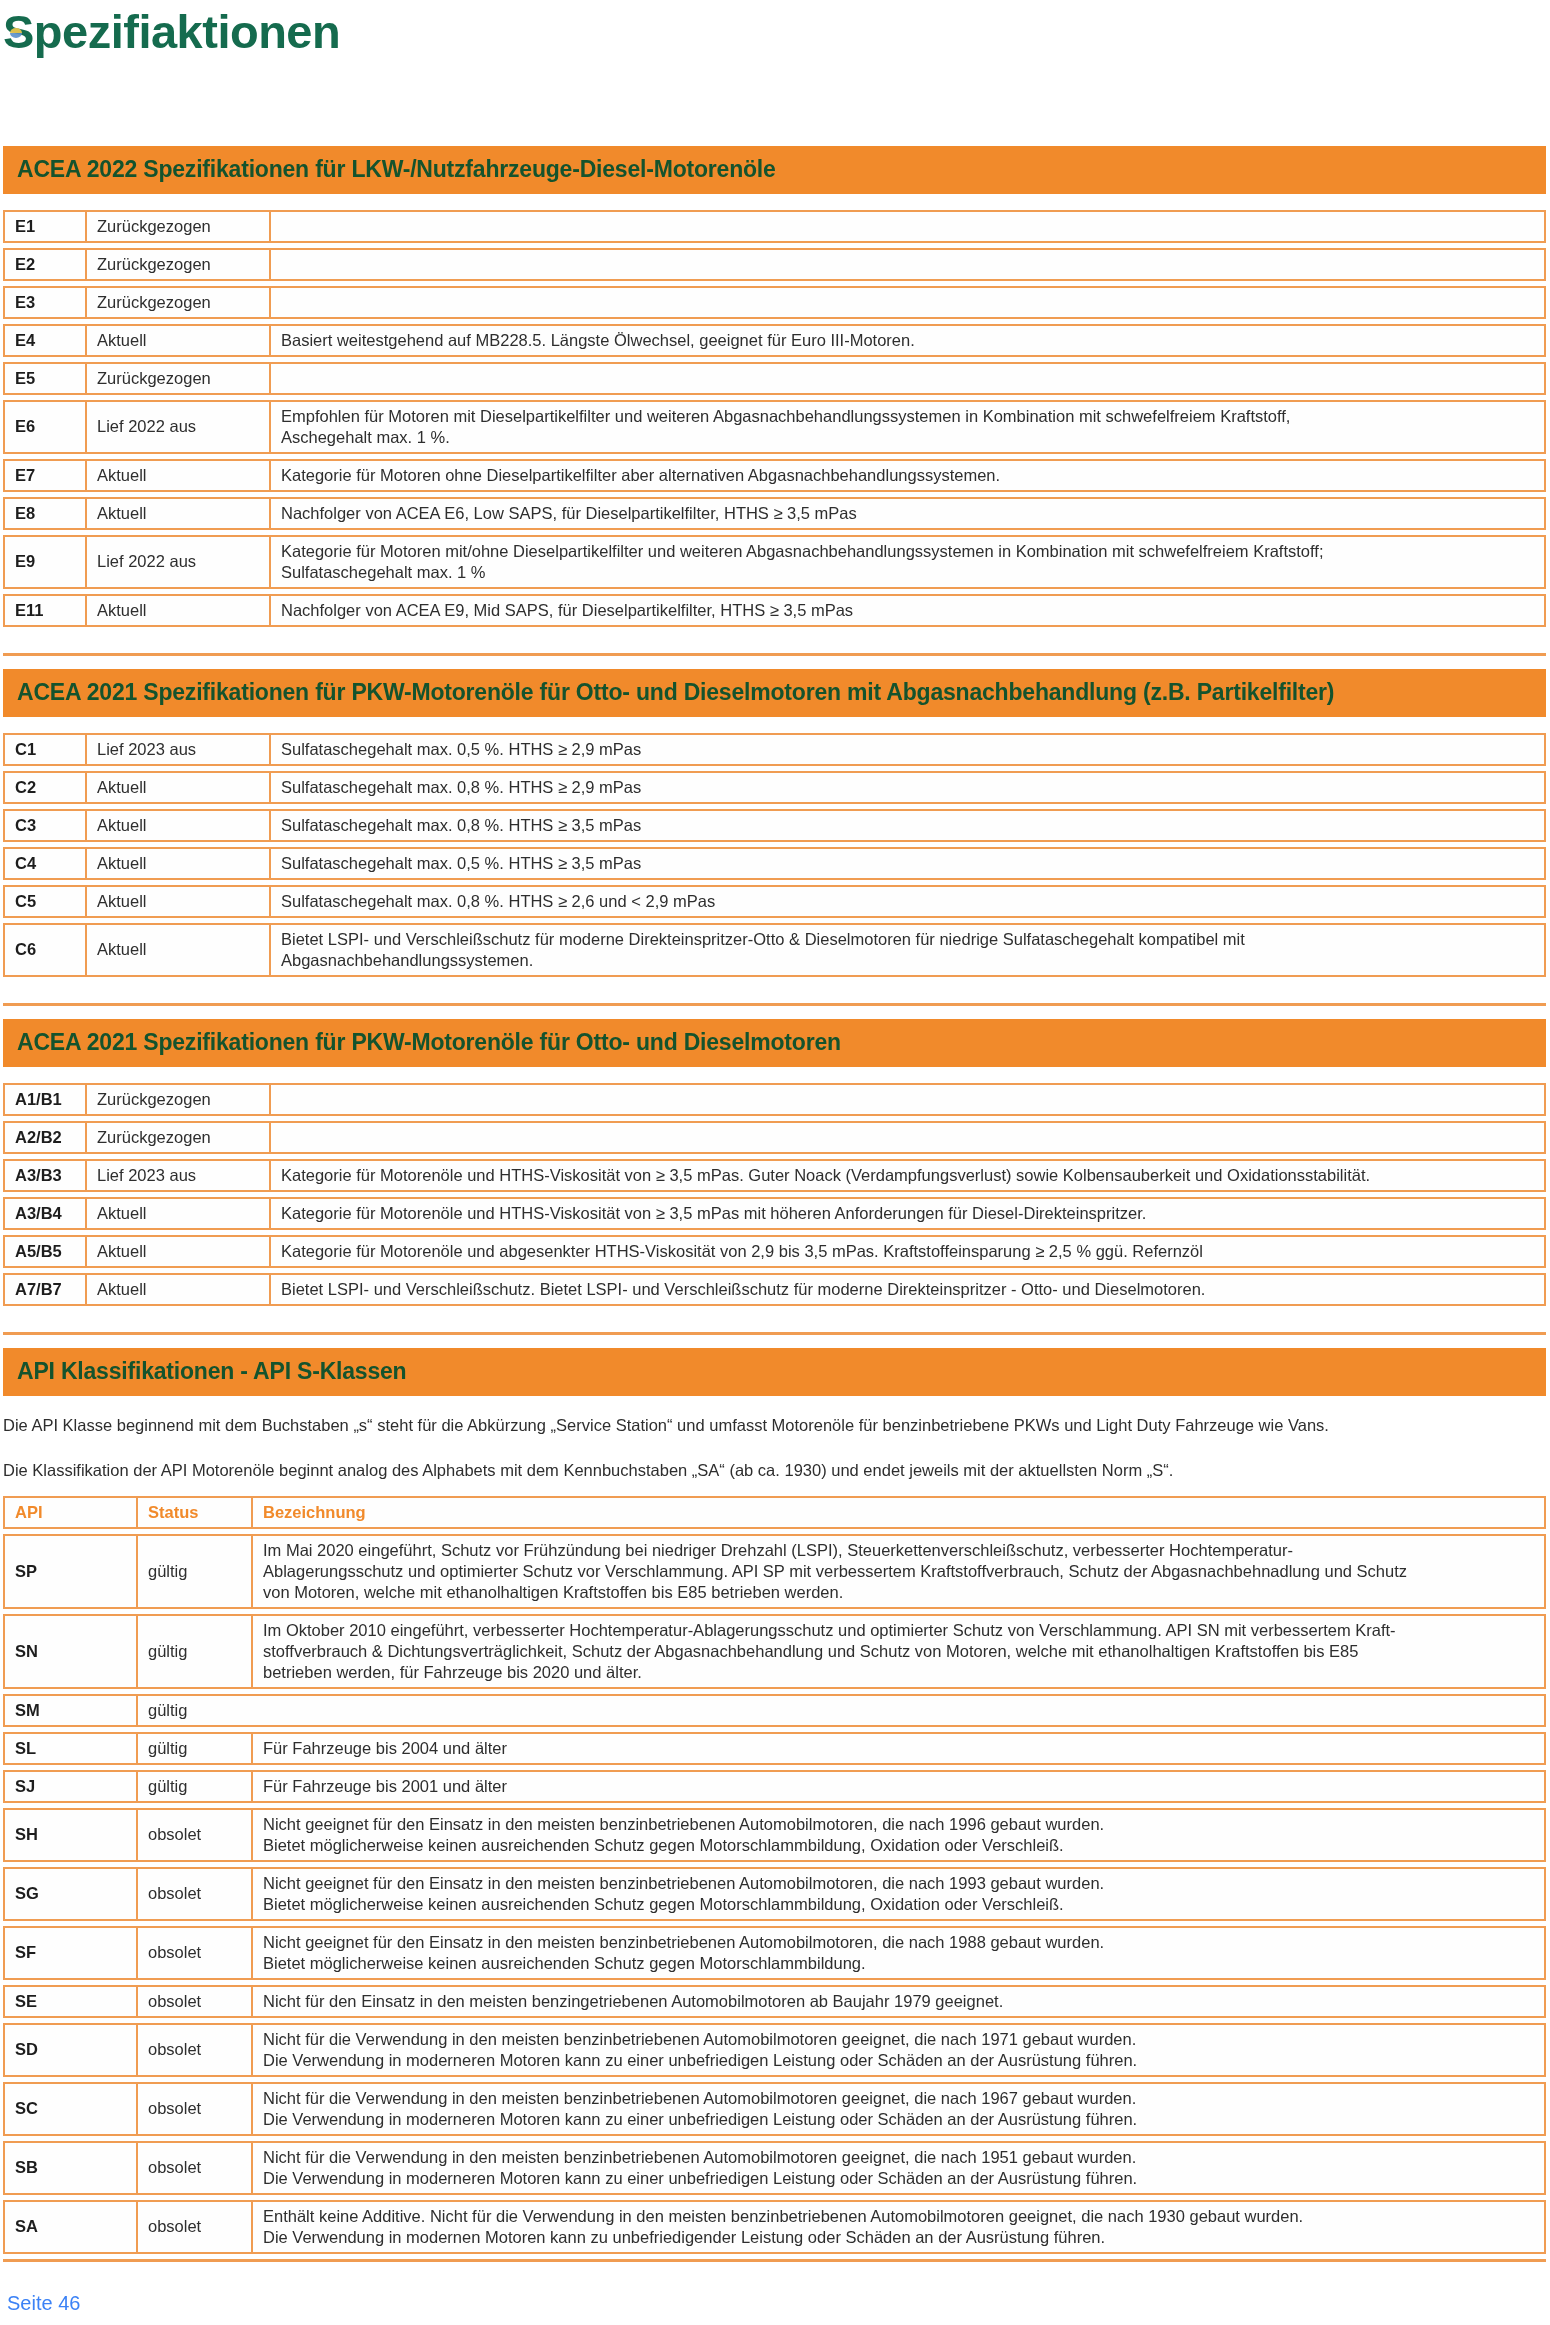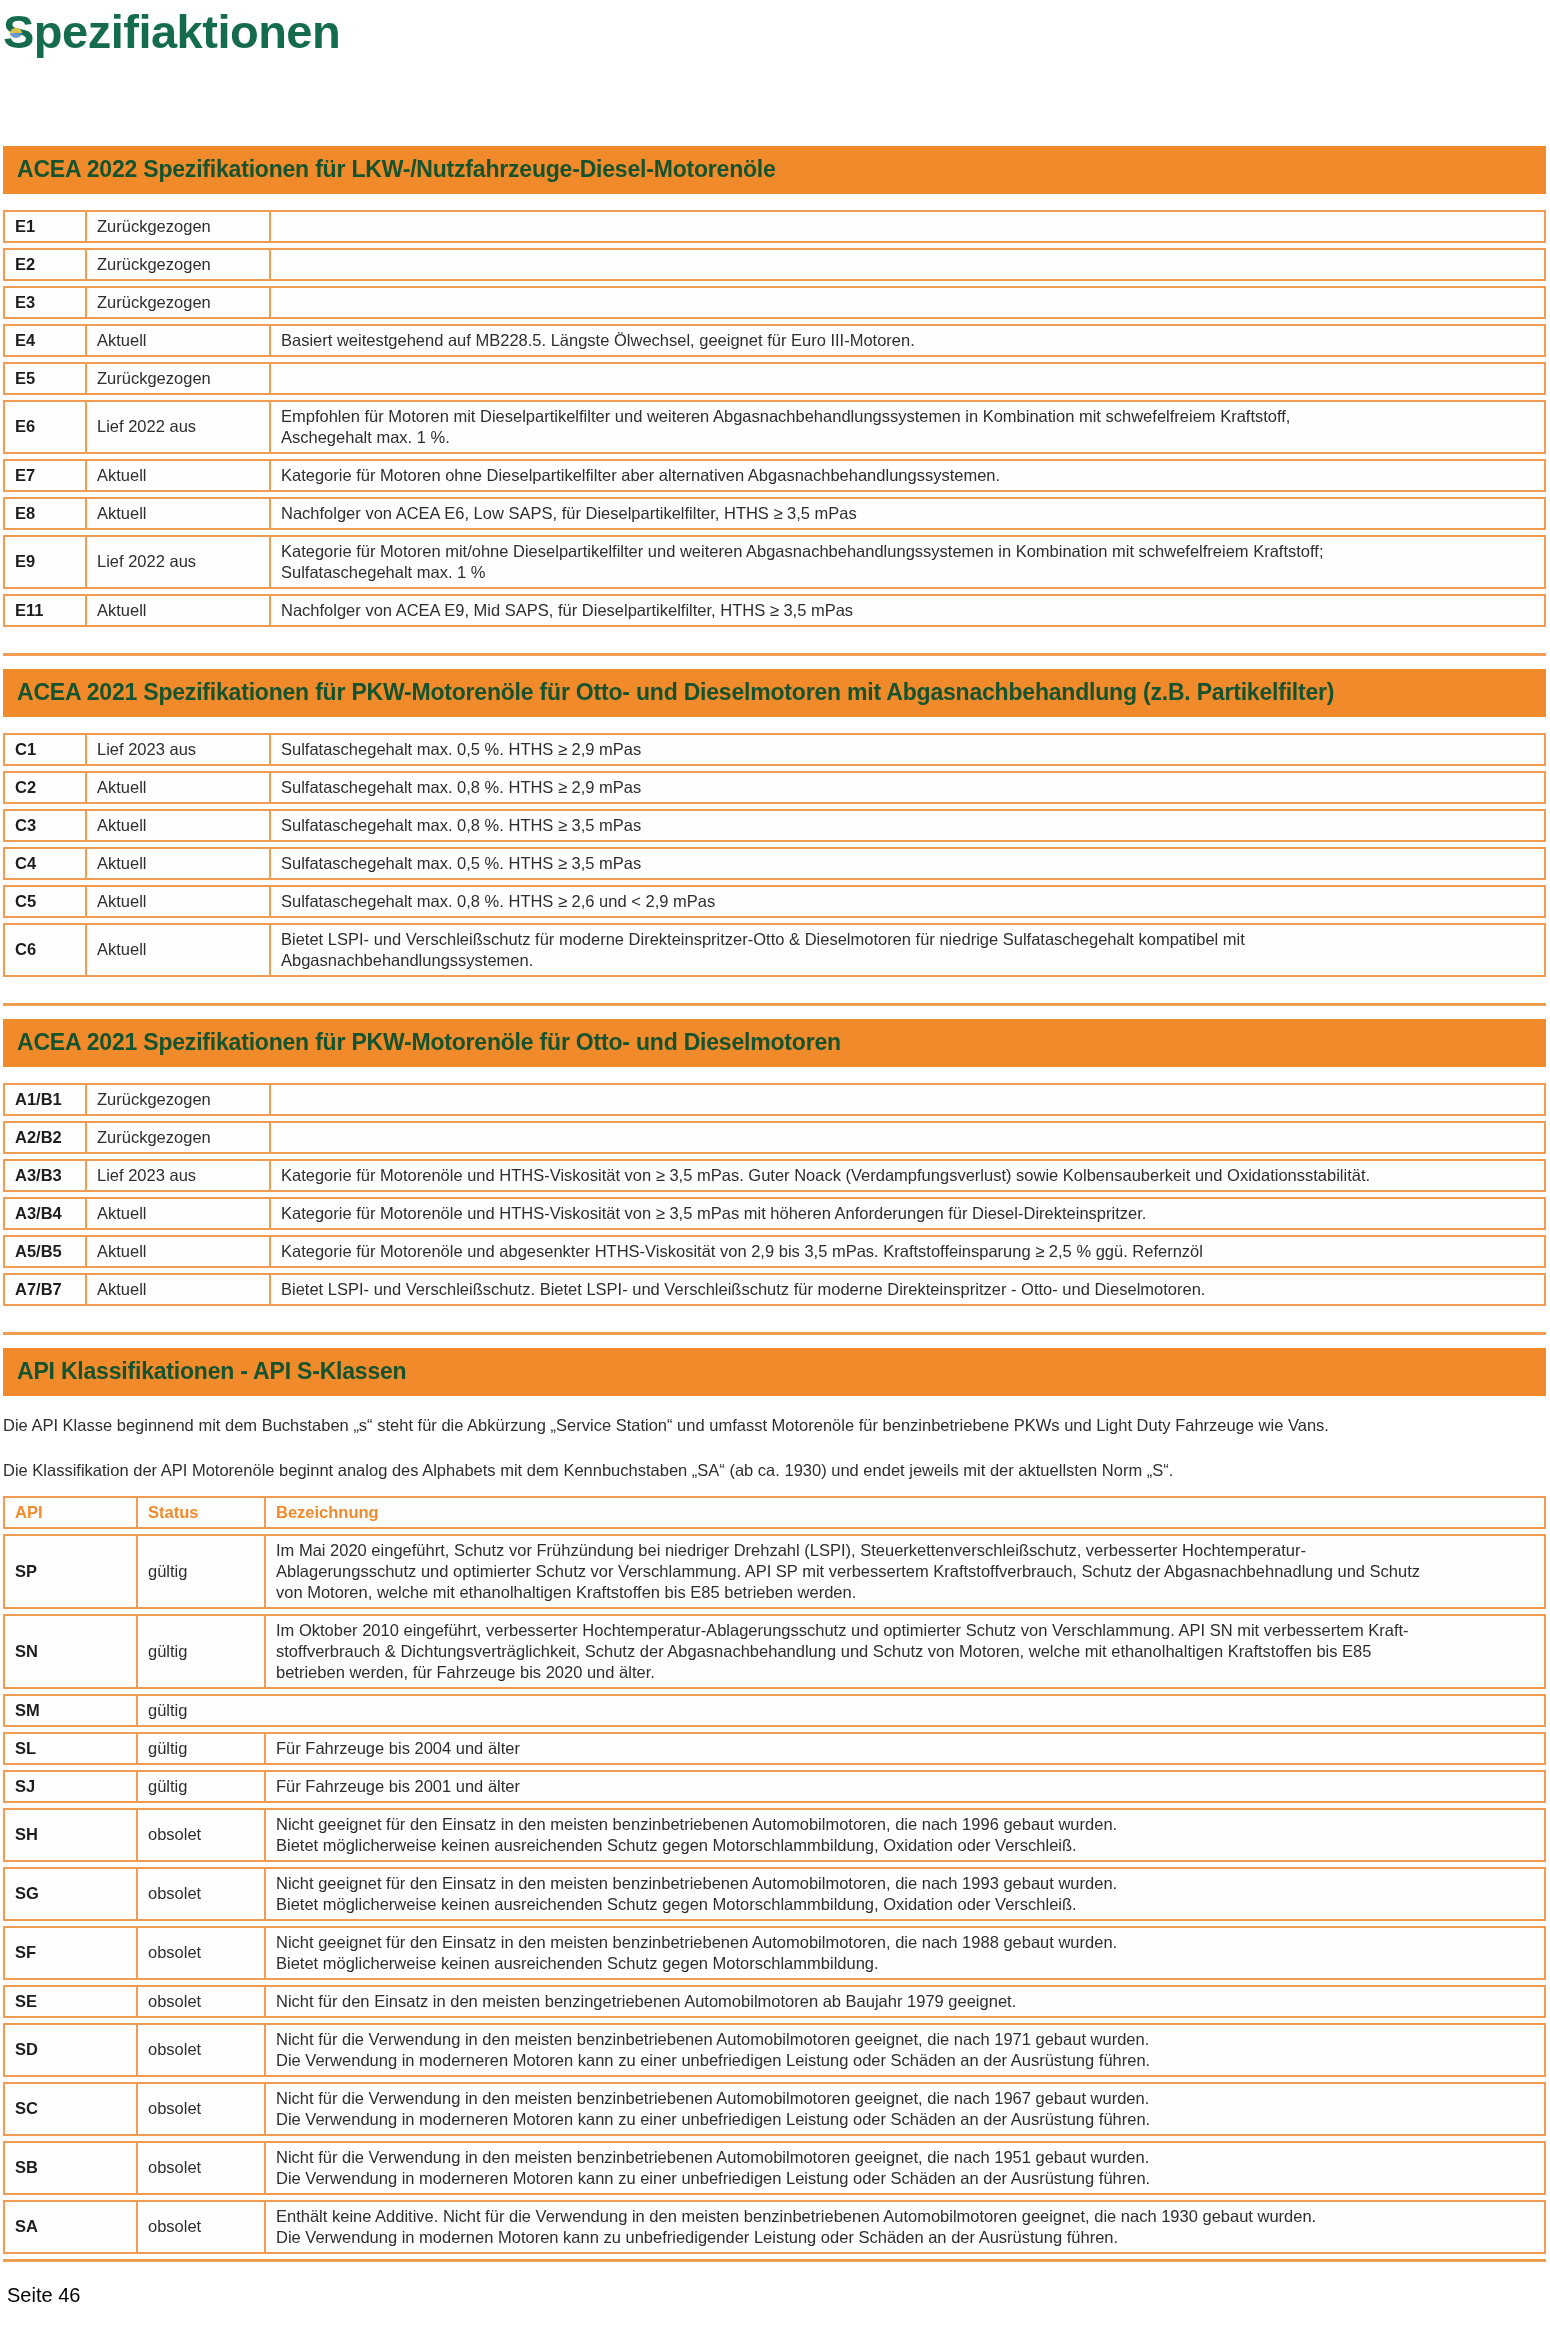--- a/index.html
+++ b/index.html
@@ -35,30 +35,30 @@
   }
   .cell {
     padding:4px 10px; font-size:16.5px; line-height:21px;
     display:flex; align-items:center;
   }
   .cell + .cell { border-left:2px solid #f09c52; }
   .cell.code { width:80px; font-weight:bold; color:#1d1d1d; }
   .cell.status { width:184px; }
   .cell.desc { flex:1; white-space:pre-line; }
   .api .cell.code { width:131px;border-radius:14px; }
-  .api .cell.status { width:128px; }
+  .api .cell.status { width:115px; }
   .header-row .cell { color:#f18a2b; font-weight:bold; }
 
   .hr { height:3px; background:#f09c52; margin-top:26px; }
   .para { margin:18px 0 0 0; font-size:16.5px; line-height:22px; }
   .para + .para { margin-top:23px; }
   .api { margin-top:15px; }
 
   .footer {
-    position:absolute; left:7px; bottom:18px; font-size:20px; color:#000000;
+    position:absolute; left:7px; bottom:10px; font-size:20px; color:#3b82f6;
   }
 </style>
 </head>
 <body>
 
 <div class="content">
   <span class="artifact"></span>
   <h1 class="page-title">Spezifiaktionen</h1>
 
   <section class="section--first">

